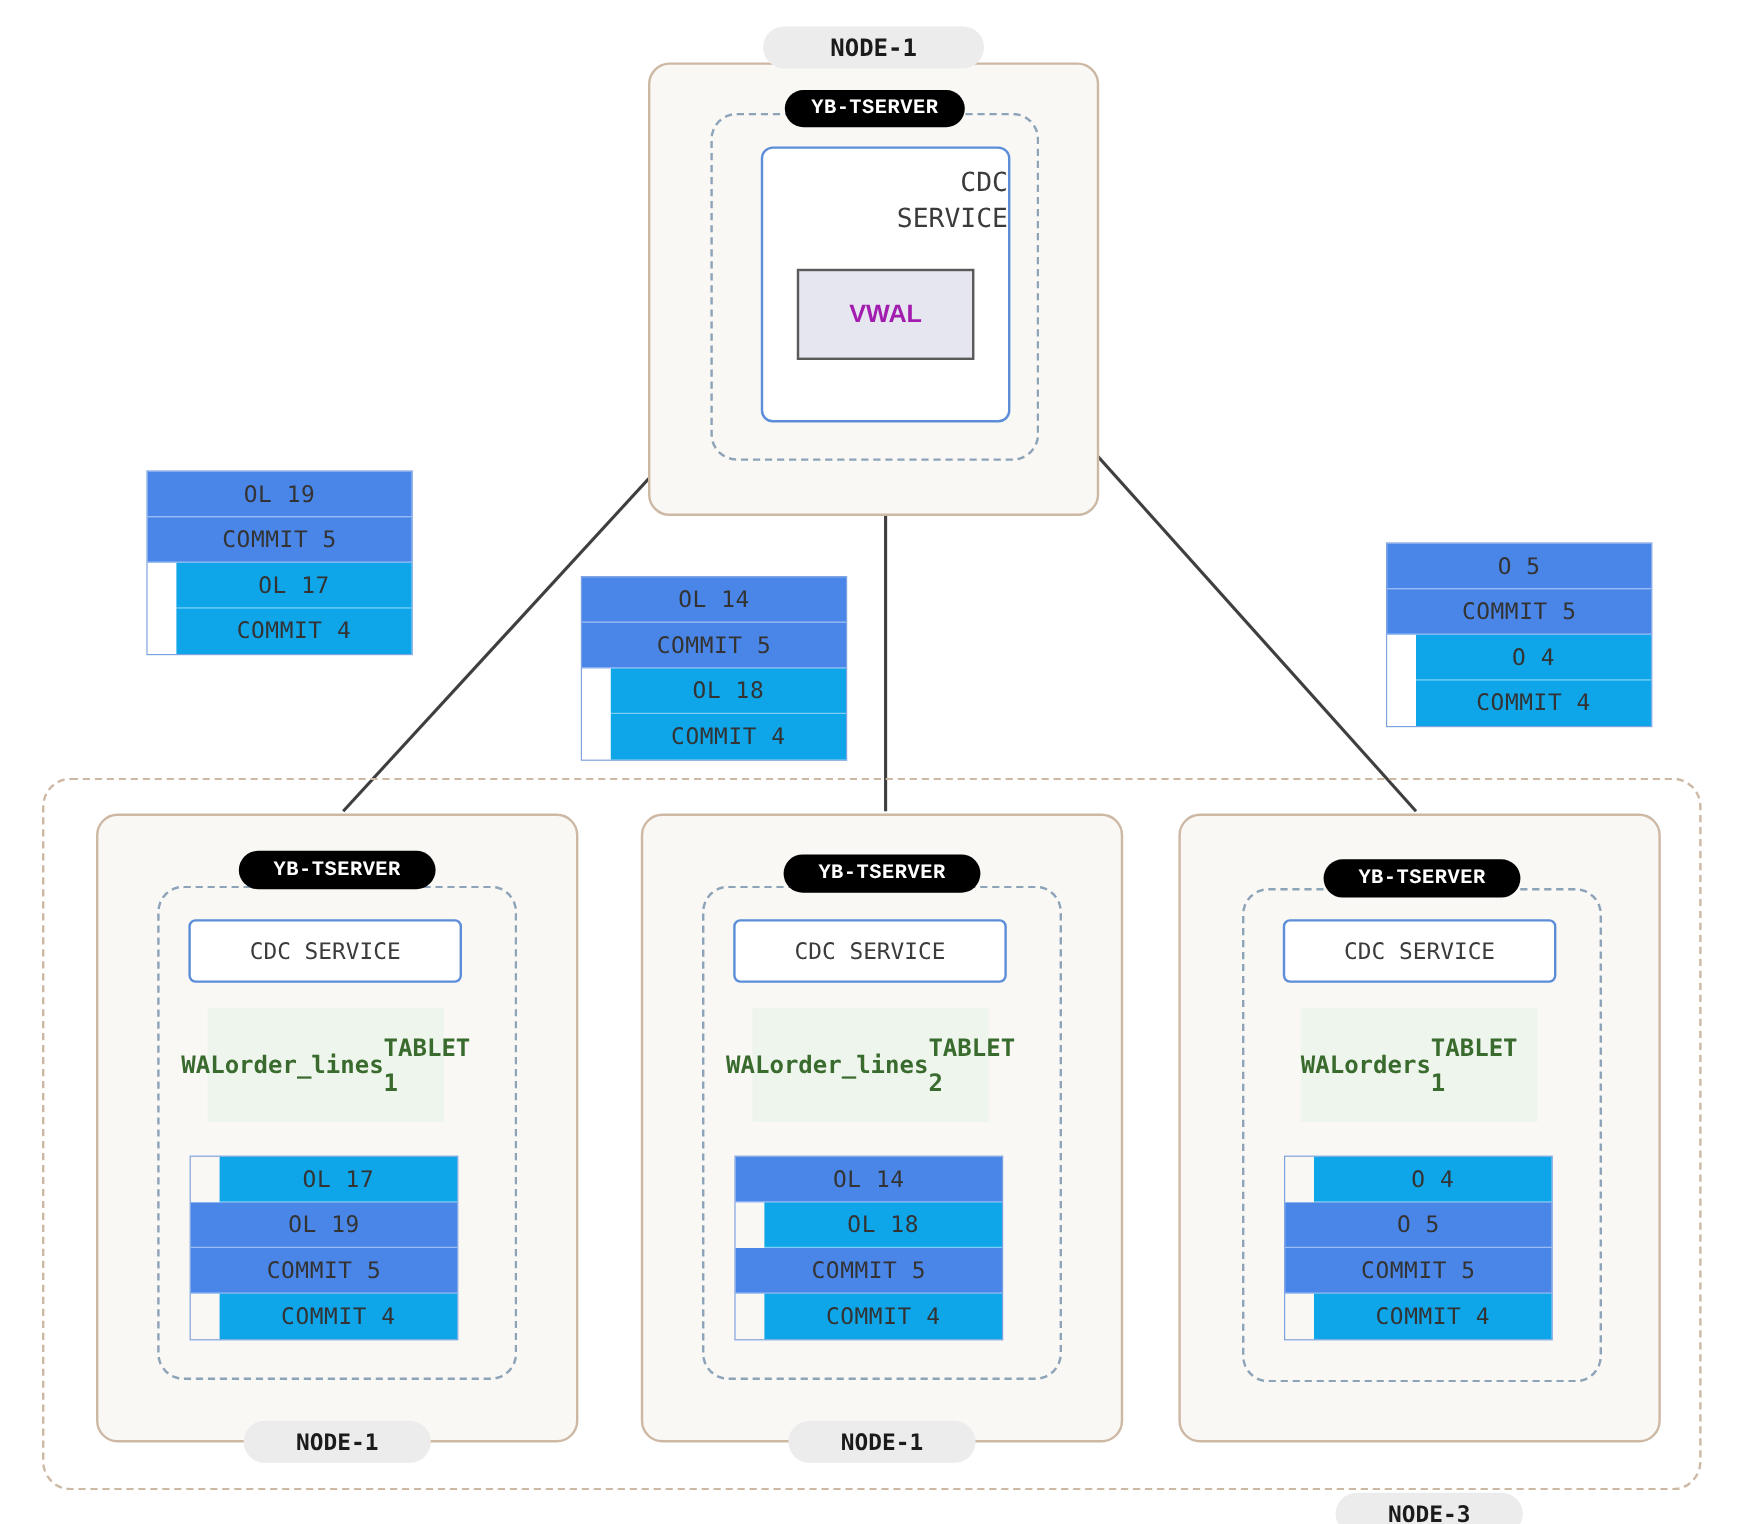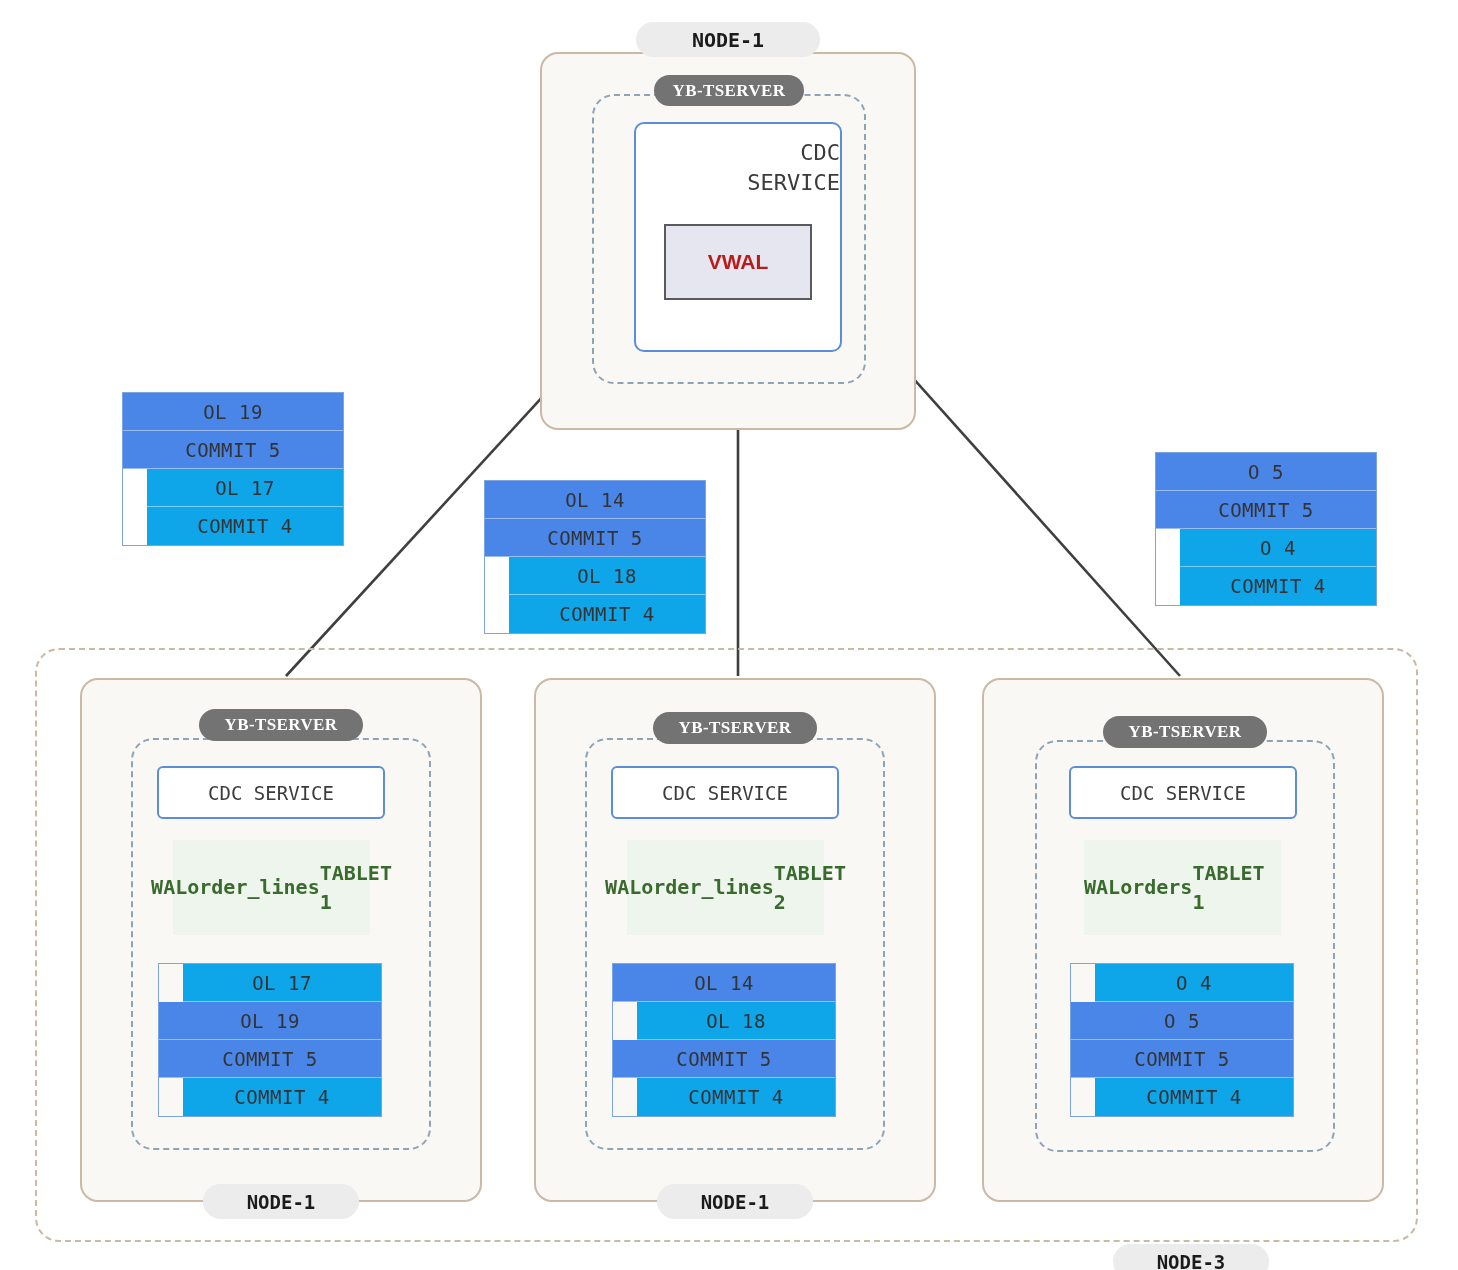--- a/index.html
+++ b/index.html
@@ -15,37 +15,37 @@
   .node-card{position:absolute;background:#faf8f5;border:2.5px solid #cdb8a4;
              border-radius:18px;box-sizing:border-box;}
   .tserver-box{position:absolute;border:2.5px dashed #8ca3b8;border-radius:22px;
                box-sizing:border-box;background:transparent;}
 
   
   .pill{position:absolute;border-radius:999px;display:flex;align-items:center;
         justify-content:center;white-space:nowrap;box-sizing:border-box;}
   .pill-node{background:#ececec;color:#1b1b1b;font-weight:bold;
              font-family:"DejaVu Sans Mono","Liberation Mono",monospace;}
-  .pill-tserver{background:#737373;color:#ffffff;font-weight:bold;
-                font-family:Liberation Serif, serif;
+  .pill-tserver{background:#000000;color:#ffffff;font-weight:bold;
+                font-family:Liberation Mono, monospace;
                 letter-spacing:.4px;}
 
   
   .cdc-big{position:absolute;border:2px solid #5b8dd9;border-radius:10px;
            background:#ffffff;box-sizing:border-box;}
   .cdc-big-label{position:absolute;left:0;right:0;top:14px;text-align:right;
                  font-size:22px;color:#3b3b3b;line-height:1.35;white-space:pre;}
   .cdc-small{position:absolute;border:2px solid #5b8dd9;border-radius:6px;
              background:#ffffff;box-sizing:border-box;display:flex;
              align-items:center;justify-content:center;font-size:19px;color:#3b3b3b;}
 
   
   .vwal{position:absolute;background:#e6e6f0;border:2.5px solid #5a5a5a;
         box-sizing:border-box;display:flex;align-items:center;justify-content:center;
-        font-size:21px;color:#b91c1c;
+        font-size:21px;color:#a21caf;
         font-family:"Liberation Sans","DejaVu Sans",sans-serif;font-weight:600;}
 
   
   .wal{position:absolute;background:#eef5ec;box-sizing:border-box;
        display:flex;align-items:center;justify-content:center;
        color:#3a6b2e;font-size:20px;line-height:1.45;font-weight:bold;}
 
   
   .stack{position:absolute;box-sizing:border-box;border:1.5px solid #7fa3e0;}
   .rec{box-sizing:border-box;height:38px;display:flex;align-items:center;

